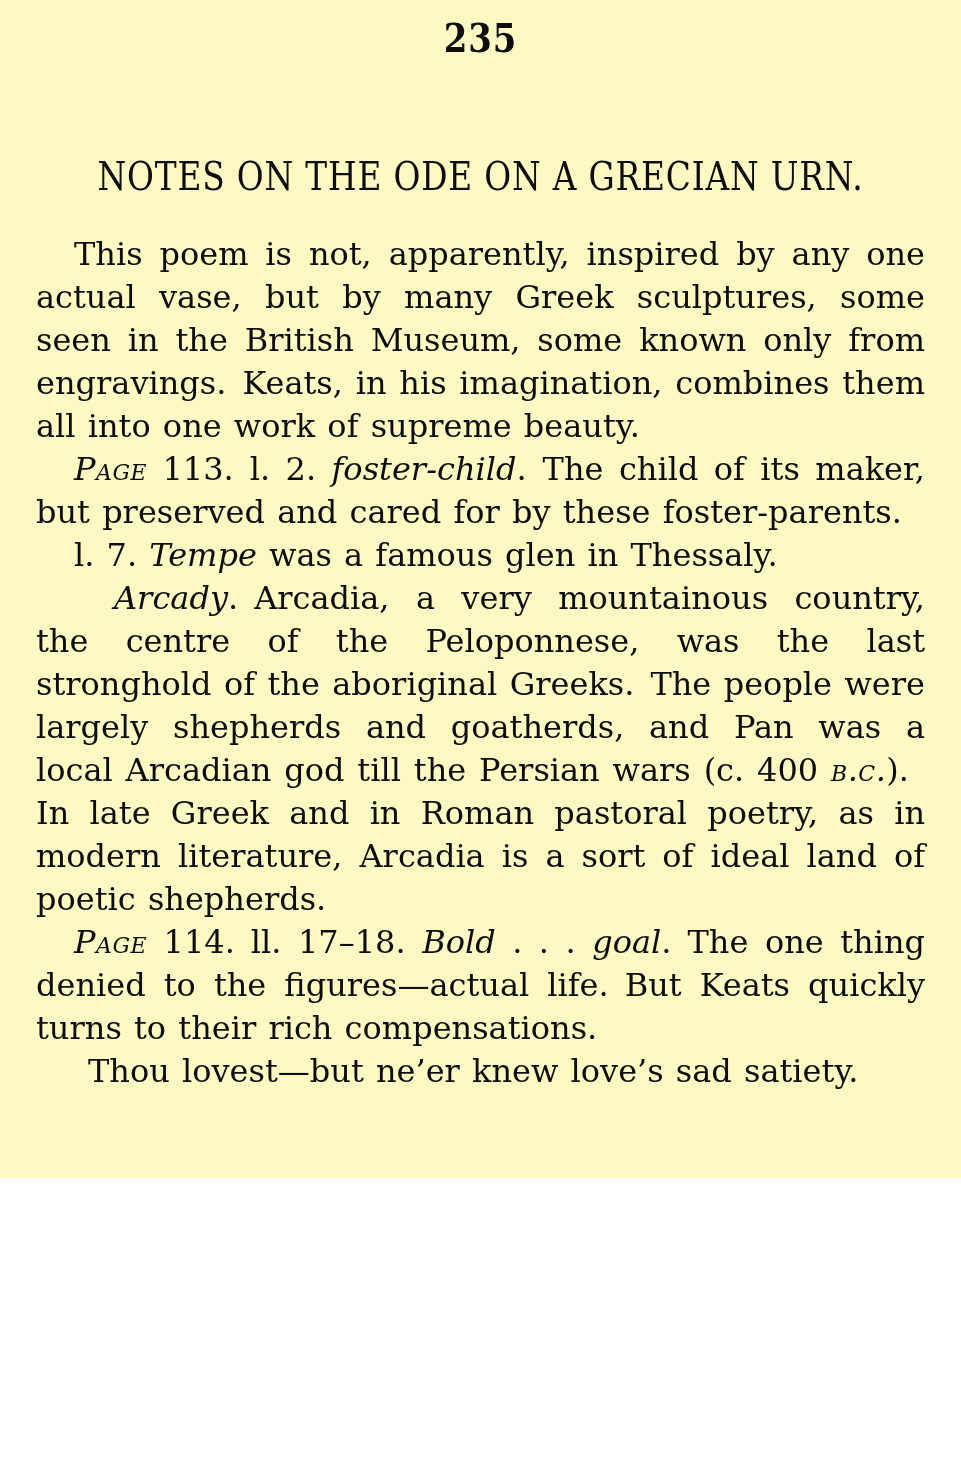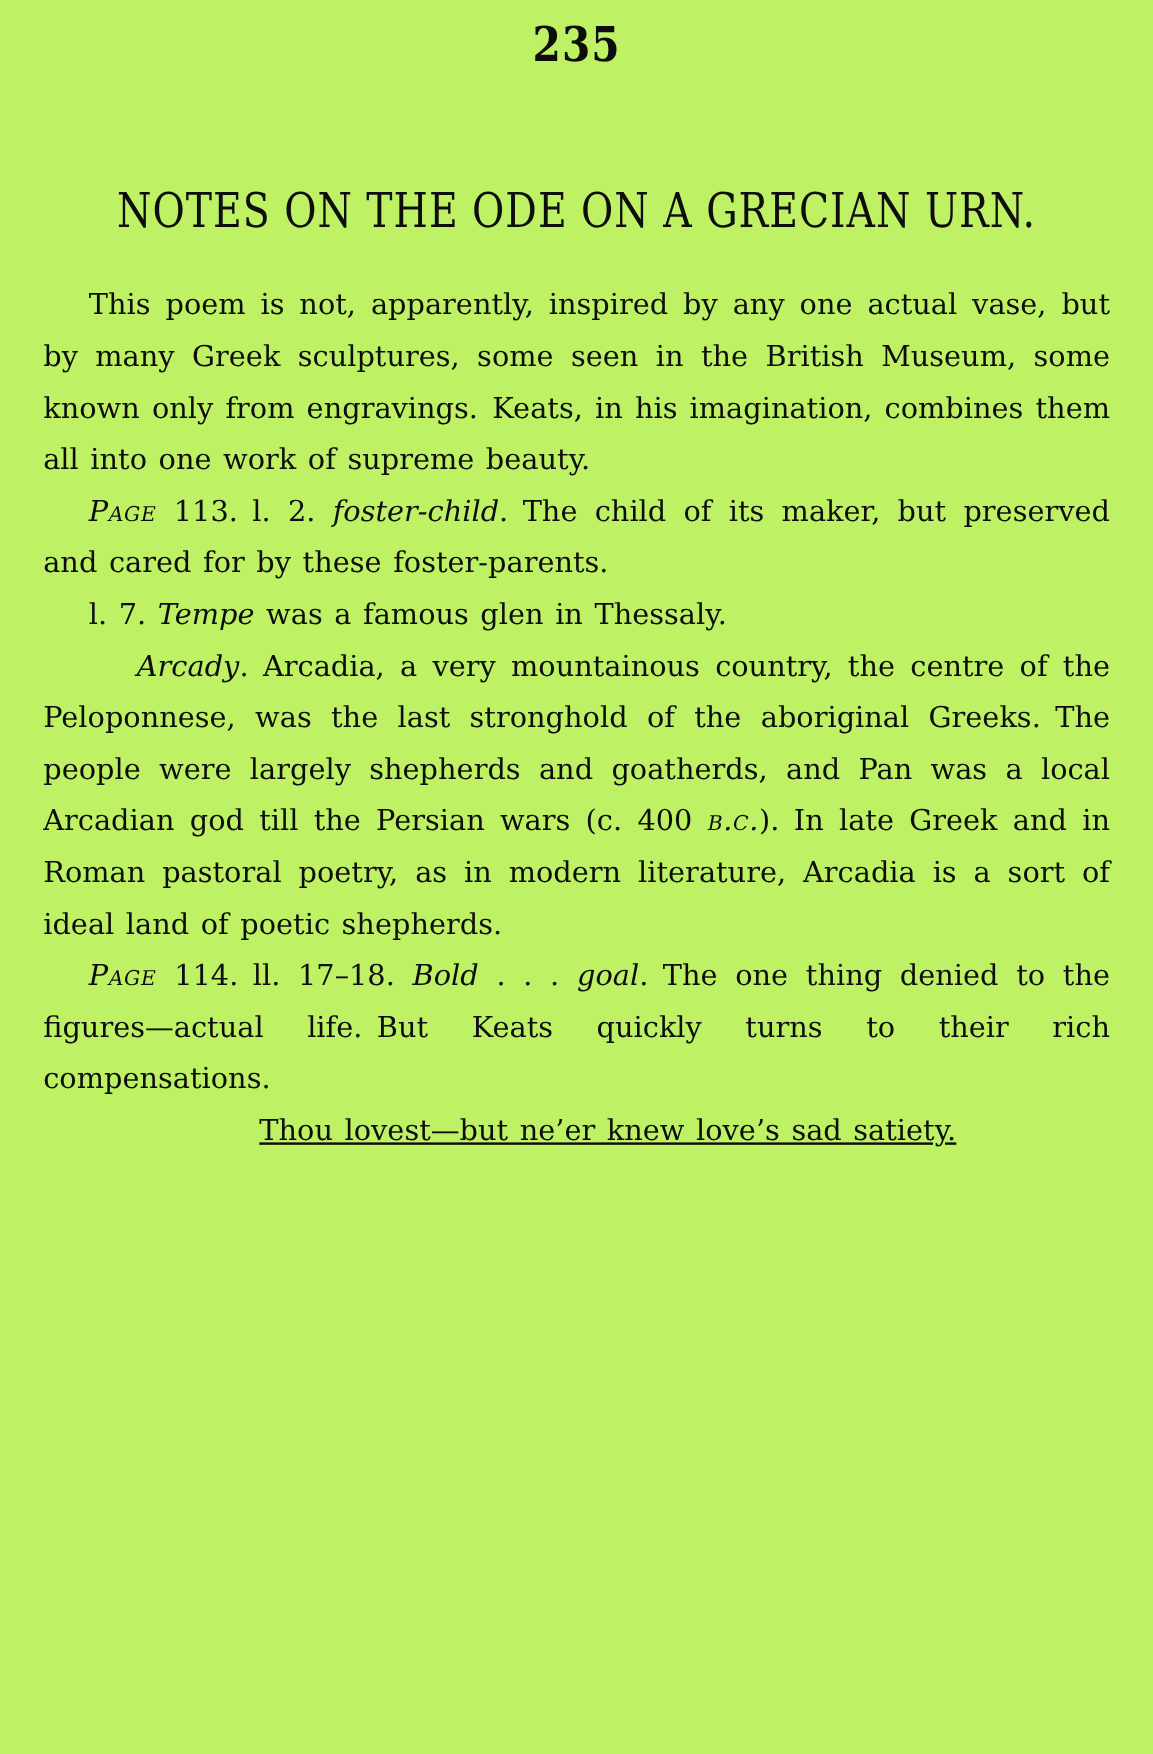--- a/index.html
+++ b/index.html
@@ -3,22 +3,22 @@
 <meta charset="utf-8">
 <style>
   html, body {
     margin: 0;
     padding: 0;
     background: #ffffff;
   }
   .page {
     position: relative;
     width: 961px;
-    height: 1462px;
-    background: #bef264;
+    height: 1178px;
+    background: #fef9c3;
     color: #0d0d0d;
     font-family: "DejaVu Serif", "Liberation Serif", serif;
     overflow: hidden;
     box-sizing: border-box;
   }
   .page-number {
     padding-top: 14px;
     text-align: center;
     font-size: 40px;
     font-weight: bold;
@@ -32,31 +32,31 @@
     font-size: 40px;
     font-weight: normal;
     letter-spacing: 1px;
     white-space: nowrap;
     transform: scaleX(0.82);
     transform-origin: center top;
   }
   .body {
     display: block;
     margin: 34px 36px 16px 36px;
-    font-size: 24px;
+    font-size: 32px;
     line-height: 43px;
     word-spacing: 2px;
   }
   .para {
     margin: 0;
     text-align: justify;
   }
   .para.indent  { text-indent: 38px; }
   .para.indent2 { text-indent: 78px; }
-  .para.quote   { text-indent: 52px; text-align: center; text-decoration: underline; }
+  .para.quote   { text-indent: 52px; text-align: left; }
   .italic { font-style: italic; }
   .smallcaps { font-variant: small-caps; letter-spacing: 0.5px; font-style: italic; }
 </style>
 </head>
 <body>
 
 <div class="page">
   <div class="page-number">235</div>
 
   <h1 class="heading">NOTES ON THE ODE ON A GRECIAN URN.</h1>

